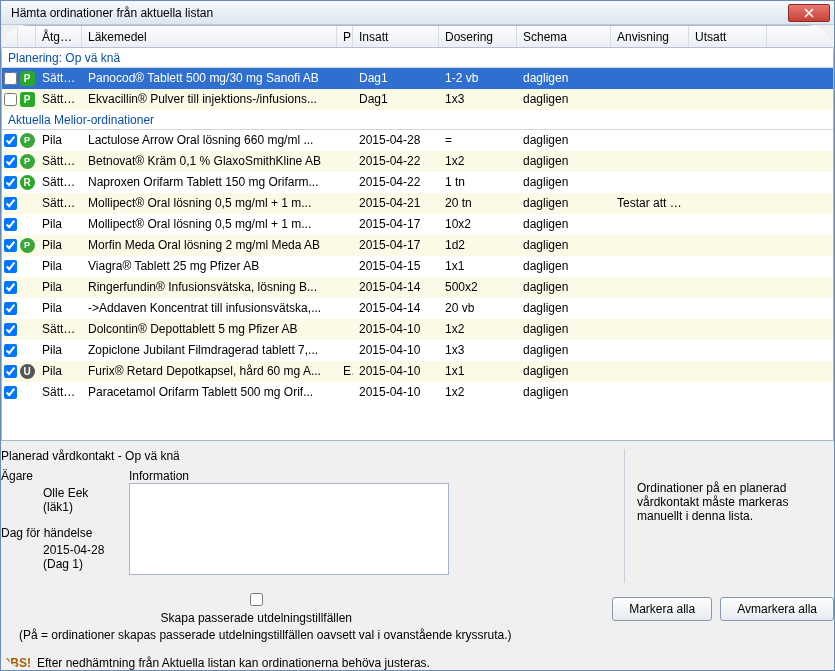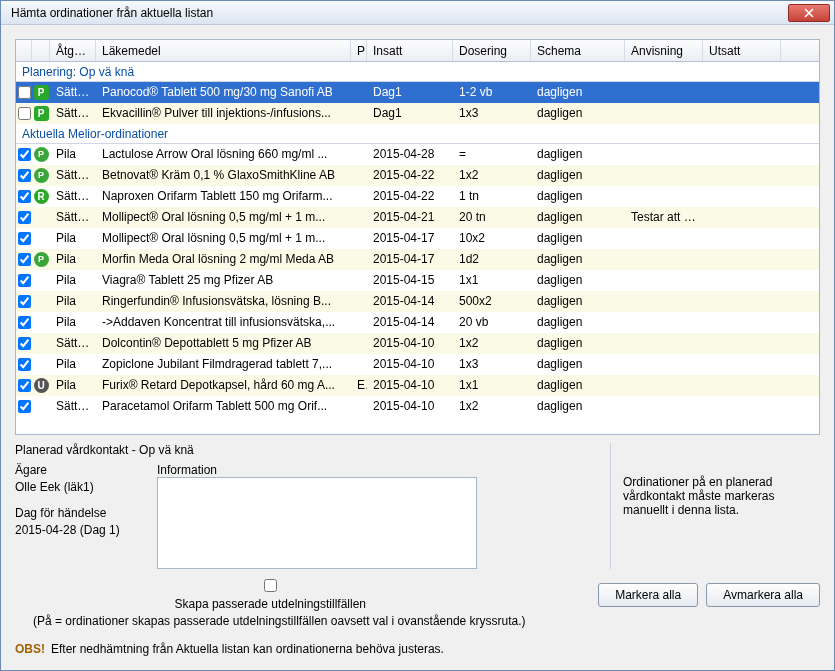--- a/index.html
+++ b/index.html
@@ -40,25 +40,26 @@
   border-radius: 2px;
   display: flex;
   align-items: center;
   justify-content: center;
   color: #fff;
   cursor: pointer;
 }
 .close-btn svg { width: 10px; height: 10px; }
 .content {
   flex: 1;
-  padding: 14px;
+  padding: 0;
   display: flex;
   flex-direction: column;
   background: #f0f0f0;
   overflow: hidden;
+  border-radius: 28px;
 }
 .grid-wrap {
   flex: 1;
   background: #fff;
   border: 1px solid #a8b6cc;
   position: relative;
   display: flex;
   flex-direction: column;
   overflow: hidden;
 }
@@ -145,25 +146,25 @@
 }
 .details-left {
   flex: 1;
 }
 .details-title {
   font-size: 12px;
   margin-bottom: 6px;
 }
 .details-grid {
   display: flex;
-  gap: 32px;
+  gap: 18px;
 }
 .dg-labels { width: 110px; }
 .dg-labels .lbl { margin-bottom: 3px; }
-.dg-labels .val { margin-bottom: 12px; }
+.dg-labels .val { margin-bottom: 12px; margin-left: 42px; }
 .info-box {
   width: 320px;
   height: 92px;
   background: #fff;
   border: 1px solid #a9b5c8;
   position: relative;
   font-size: 12px;
   padding: 2px;
   overflow-y: scroll;
 }

